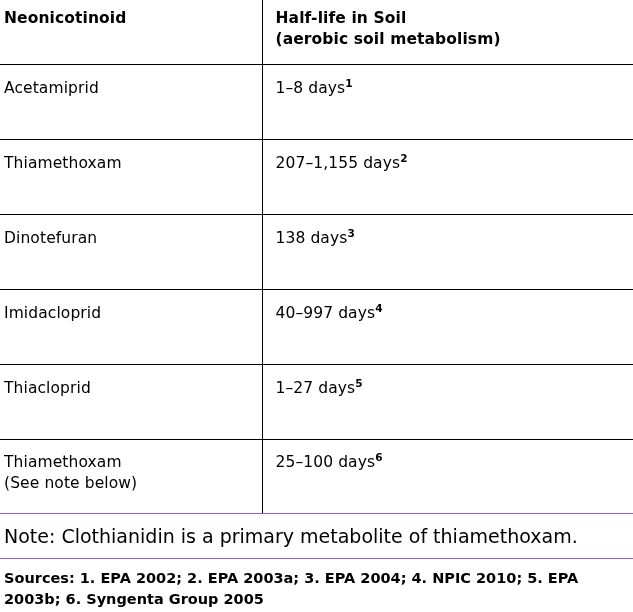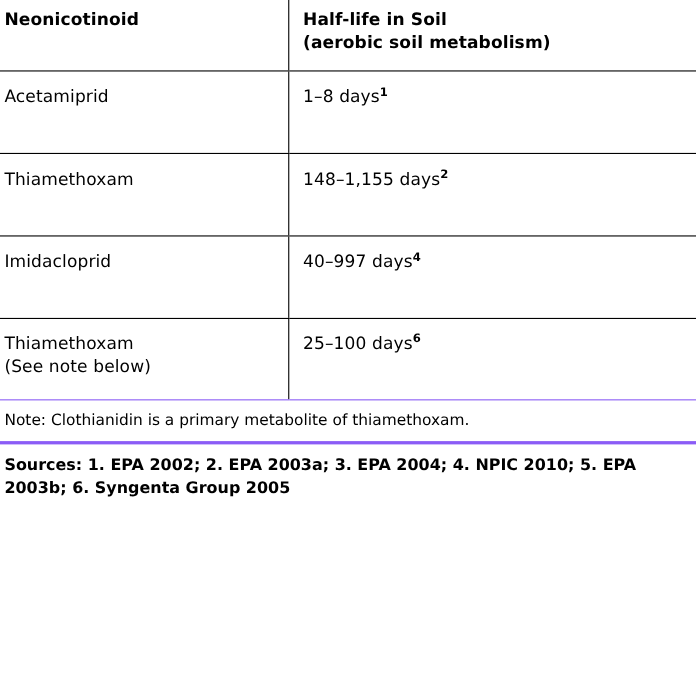--- a/index.html
+++ b/index.html
@@ -61,24 +61,24 @@
   table.nn tr.body td.col1 {
     white-space: pre-line;
   }
   sup {
     font-size: 0.68em;
     vertical-align: super;
     line-height: 0;
     font-weight: bold;
   }
   .note {
-    font-size: 14px;
+    font-size: 19px;
     line-height: 1.4;
     padding: 9px 4px 9px 4px;
-    border-bottom: 3px solid #8b5cf6;
+    border-bottom: 1px solid #8b5cf6;
     box-sizing: border-box;
     width: 633px;
   }
   .sources {
     font-size: 14.5px;
     line-height: 1.45;
     padding: 9px 4px 4px 4px;
     box-sizing: border-box;
     width: 633px;
     font-weight: bold;
@@ -101,29 +101,37 @@
 (aerobic  soil metabolism)</td>
       </tr>
 
       <tr class="body">
         <td class="col1">Acetamiprid</td>
         <td class="col2"><span>1–8 days</span><sup>1</sup></td>
       </tr>
 
       <tr class="body">
         <td class="col1">Thiamethoxam</td>
-        <td class="col2"><span>148–1,155 days</span><sup>2</sup></td>
+        <td class="col2"><span>207–1,155 days</span><sup>2</sup></td>
       </tr>
 
+      <tr class="body">
+        <td class="col1">Dinotefuran</td>
+        <td class="col2"><span>138 days</span><sup>3</sup></td>
+      </tr>
 
       <tr class="body">
         <td class="col1">Imidacloprid</td>
         <td class="col2"><span>40–997 days</span><sup>4</sup></td>
       </tr>
 
+      <tr class="body">
+        <td class="col1">Thiacloprid</td>
+        <td class="col2"><span>1–27 days</span><sup>5</sup></td>
+      </tr>
 
       <tr class="body last">
         <td class="col1">Thiamethoxam
 (See note below)</td>
         <td class="col2"><span>25–100 days</span><sup>6</sup></td>
       </tr>
     </tbody>
   </table>
 
   <div class="note">Note: Clothianidin is a primary metabolite of thiamethoxam.</div>

